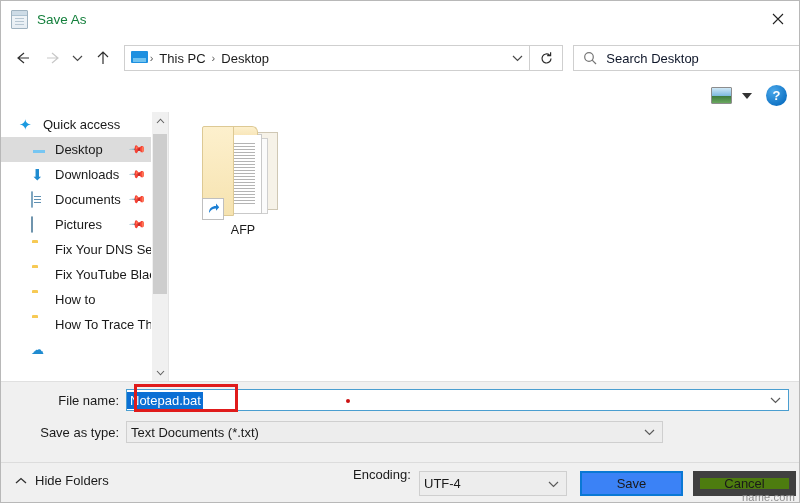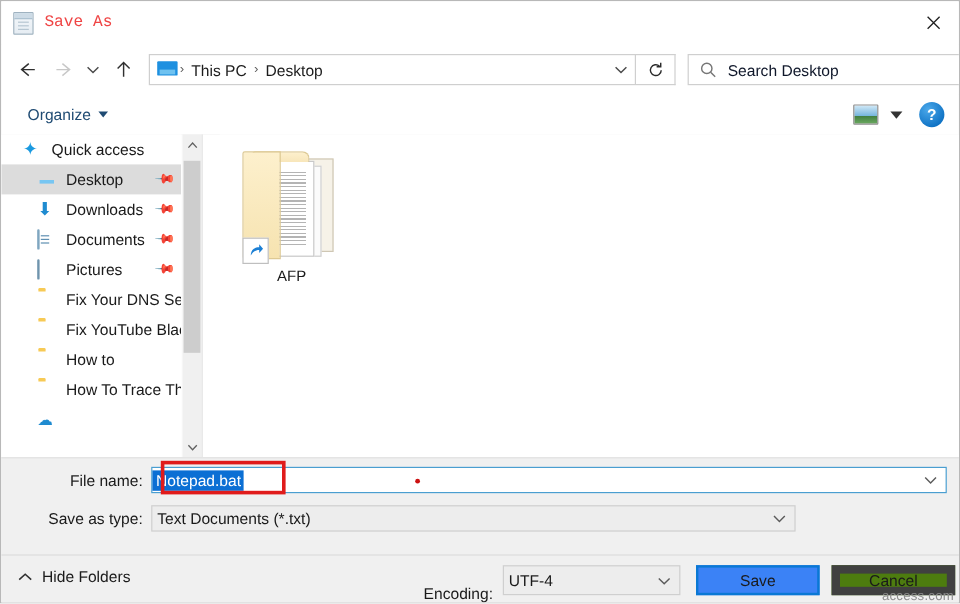--- a/index.html
+++ b/index.html
@@ -54,22 +54,21 @@
     content: "";
     position: absolute;
     left: 3px; top: 7px;
     width: 9px; height: 1px;
     background: #b6c6d2;
     box-shadow: 0 3px 0 #b6c6d2, 0 6px 0 #b6c6d2;
   }
   .title-text {
     margin-left: 9px;
     font-size: 13.5px;
-    color: #ef4444;
-    font-family: Liberation Mono, monospace;
+    color: #15803d;
   }
   .close-btn {
     position: absolute;
     right: 0; top: 0;
     width: 46px; height: 35px;
     display: flex;
     align-items: center;
     justify-content: center;
     color: #222;
     font-size: 15px;
@@ -517,21 +516,21 @@
     gap: 8px;
     font-size: 13px;
     color: #1a1a1a;
   }
   .chev-up {
     color: #303030;
     display: flex; align-items: center;
   }
   .enc-label {
     position: absolute;
-    left: 352px; top: 24px;
+    left: 352px; top: 4px;
     font-size: 13px;
     color: #1a1a1a;
   }
   .enc-combo {
     position: absolute;
     left: 418px; top: 8px;
     width: 148px; height: 25px;
     background: #ededed;
     border: 1px solid #cfcfcf;
     box-sizing: border-box;
@@ -628,24 +627,20 @@
         <svg width="14" height="14" viewBox="0 0 14 14">
           <circle cx="6" cy="6" r="4.3" stroke="#767676" stroke-width="1.2" fill="none"></circle>
           <path d="M9.2 9.2 L13 13" stroke="#767676" stroke-width="1.2" fill="none"></path>
         </svg>
       </span>
       <span class="search-ph">Search Desktop</span>
     </div>
   </div>
 
   <div class="toolbar">
-    <div class="tb-item">
-      <span>Organize</span>
-      <span class="caret-dn"></span>
-    </div>
     <div class="tb-right">
       <div class="view-icon"></div>
       <div class="view-caret"></div>
       <div class="help-btn">?</div>
     </div>
   </div>
 
   <div class="body">
 
     <div class="sidebar">
@@ -774,16 +769,16 @@
       <span class="combo-chev">
         <svg width="11" height="8" viewBox="0 0 11 8">
             <path d="M1 2 L5.5 6.5 L10 2" stroke="#5b5b5b" stroke-width="1.2" fill="none"></path>
           </svg>
       </span>
     </div>
 
     <div class="btn save">Save</div>
     <div class="btn cancel">Cancel</div>
 
-    <div class="watermark">access.com</div>
+    <div class="watermark">name.com</div>
   </div>
 
 </div>
 
 </body></html>

